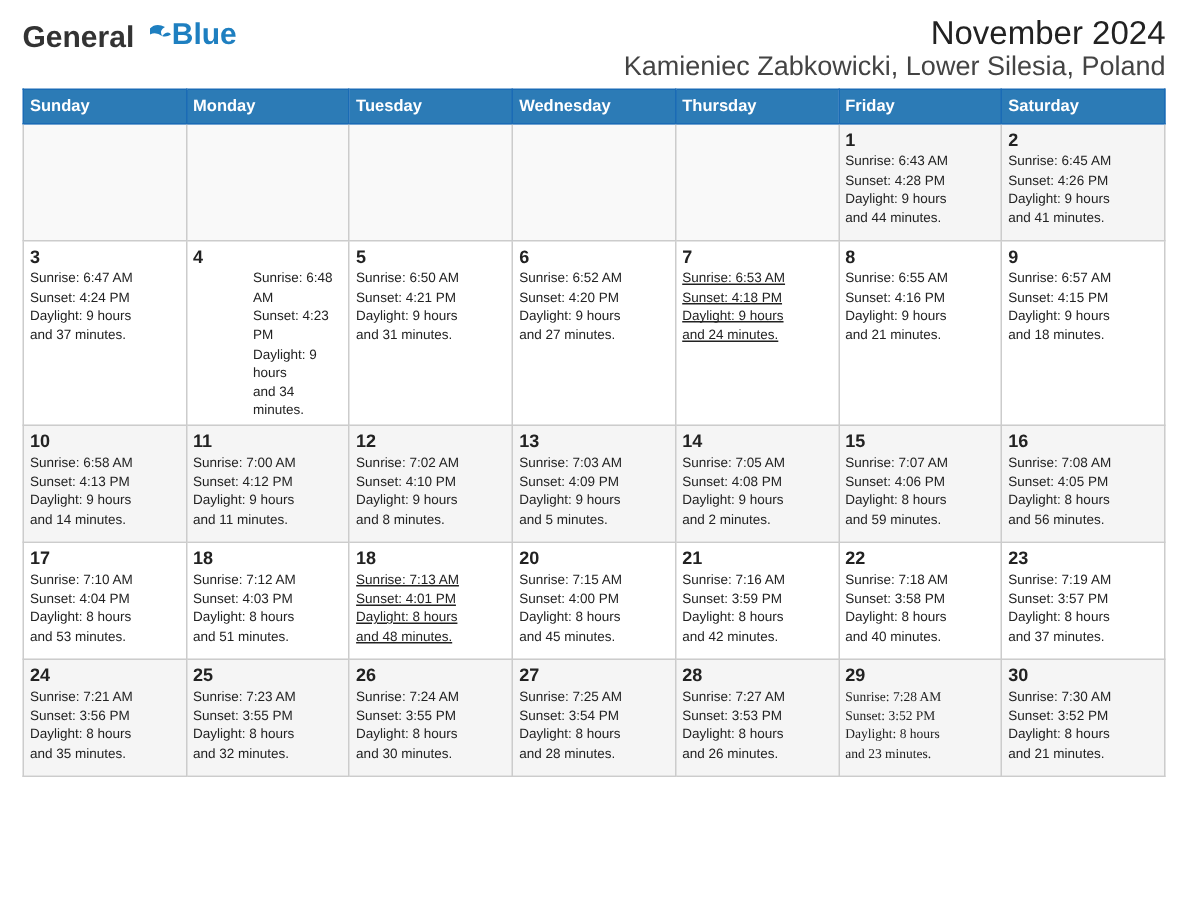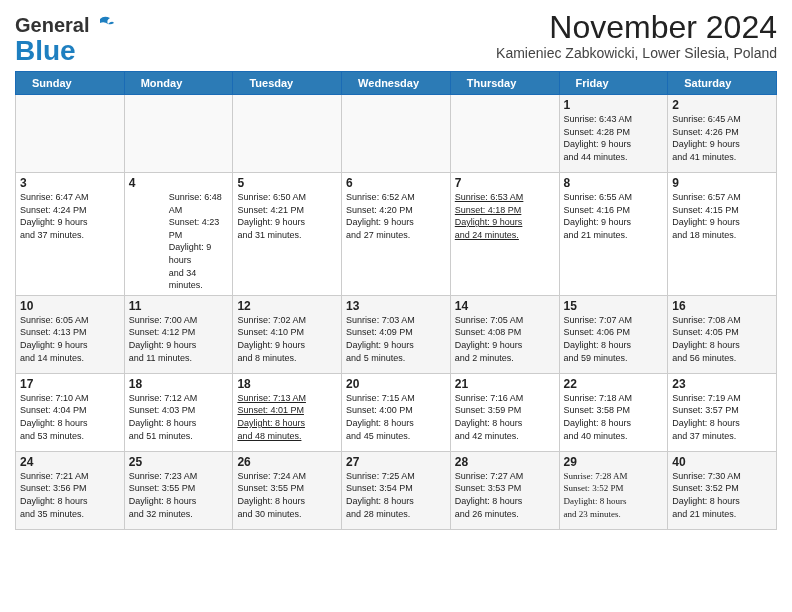--- a/index.html
+++ b/index.html
@@ -15,48 +15,48 @@
       padding: 10px 15px 8px 15px;
     }
     .header {
       display: flex;
       align-items: flex-start;
       justify-content: space-between;
       margin-bottom: 4px;
     }
     .logo {
       display: flex;
-      flex-direction: column;
+      flex-direction: row;
       align-items: flex-start;
       margin-top: 4px;
     }
     .title-area {
       text-align: right;
     }
     .month-title {
-      font-size: 32px;
+      font-size: 22px;
       font-weight: normal;
       color: #222;
       line-height: 1.1;
     }
     .location {
-      font-size: 14px;
+      font-size: 18px;
       color: #444;
     }
     table {
       width: 100%;
       border-collapse: collapse;
       table-layout: fixed;
     }
     thead tr th {
       background-color: #2c7bb6;
       color: #fff;
       font-size: 11px;
       font-weight: bold;
-      padding: 5px 16px;
+      padding: 5px 4px;
       text-align: left;
       border: 1px solid #1a6bb5;
     }
     tbody tr td {
       border: 1px solid #ccc;
       vertical-align: top;
       padding: 3px 4px;
       font-size: 9.5px;
       color: #222;
       height: 78px;
@@ -95,21 +95,21 @@
   <div class="header">
     <div class="logo">
       <div class="logo-wrapper">
         <span style="font-size:20px;font-weight:bold;color:#333;">General</span>
         <svg width="22" height="20" viewBox="0 0 22 20" style="margin-left:1px;margin-top:-2px;">
           <path d="M8 4 Q12 0 18 3 Q14 5 16 9 Q12 6 8 8 Z" fill="#1e7fc0"></path>
           <path d="M16 9 Q20 5 22 8 Q19 10 16 9 Z" fill="#1e7fc0"></path>
         </svg>
       </div>
       <div style="margin-top:-2px;">
-        <span style="font-size:28px;font-weight:bold;color:#1e7fc0;">Blue</span>
+        <span style="font-size:20px;font-weight:bold;color:#1e7fc0;">Blue</span>
       </div>
     </div>
     <div class="title-area">
       <div class="month-title">November 2024</div>
       <div class="location">Kamieniec Zabkowicki, Lower Silesia, Poland</div>
     </div>
   </div>
 
   <table>
     <thead>
@@ -192,21 +192,21 @@
             <span class="day-num">9</span>
             <div class="day-info" style="white-space: pre-line;">Sunrise: 6:57 AM
 Sunset: 4:15 PM
 Daylight: 9 hours
 and 18 minutes.</div>
           </td>
         </tr>
         <tr>
           <td>
             <span class="day-num">10</span>
-            <div class="day-info" style="white-space: pre-line;">Sunrise: 6:05 AM
+            <div class="day-info" style="white-space: pre-line;">Sunrise: 6:58 AM
 Sunset: 4:13 PM
 Daylight: 9 hours
 and 14 minutes.</div>
           </td>
           <td>
             <span class="day-num">11</span>
             <div class="day-info" style="white-space: pre-line;">Sunrise: 7:00 AM
 Sunset: 4:12 PM
 Daylight: 9 hours
 and 11 minutes.</div>
@@ -335,21 +335,21 @@
 and 26 minutes.</div>
           </td>
           <td>
             <span class="day-num">29</span>
             <div class="day-info" style="white-space: pre-line; font-family: Liberation Serif, serif;">Sunrise: 7:28 AM
 Sunset: 3:52 PM
 Daylight: 8 hours
 and 23 minutes.</div>
           </td>
           <td>
-            <span class="day-num">40</span>
+            <span class="day-num">30</span>
             <div class="day-info" style="white-space: pre-line;">Sunrise: 7:30 AM
 Sunset: 3:52 PM
 Daylight: 8 hours
 and 21 minutes.</div>
           </td>
         </tr>
       </tbody>
   </table>
 </div>
 

